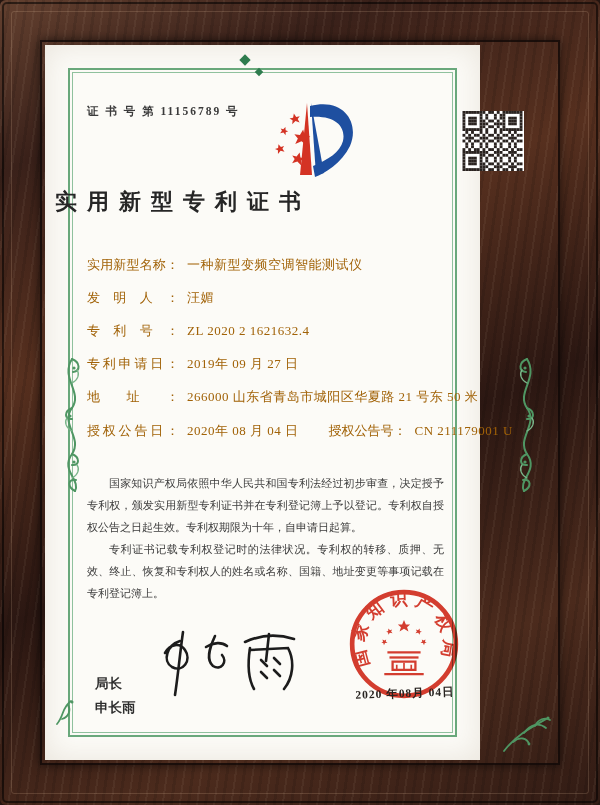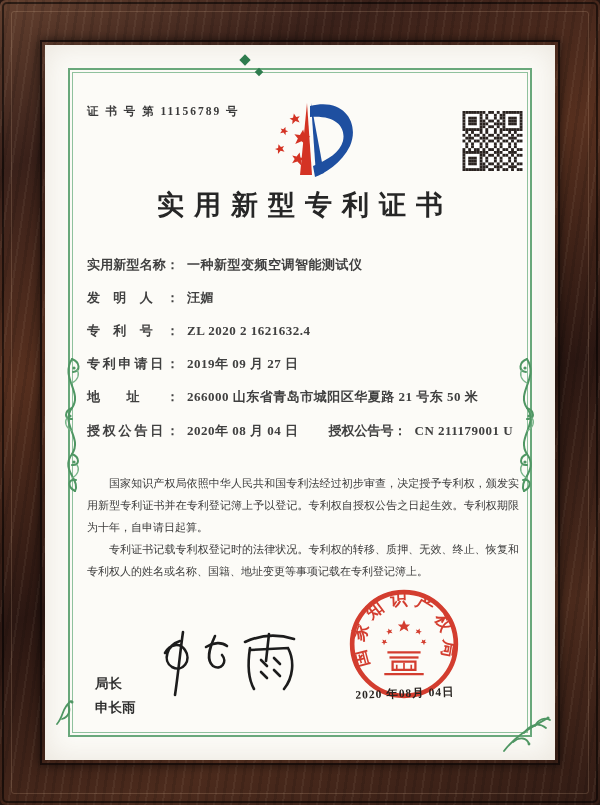--- a/index.html
+++ b/index.html
@@ -7,33 +7,33 @@
        font-family:"Liberation Serif","DejaVu Serif",serif;}
   
   .frame{position:absolute;inset:0;border-radius:6px;
     background:linear-gradient(155deg,#63402f 0%,#3a211a 16%,#57301f 36%,#2b1712 58%,#4c2b1d 80%,#311b14 100%);}
   .frame .grain{position:absolute;inset:0;border-radius:6px;
     background:repeating-linear-gradient(98deg,rgba(255,230,200,.05) 0 2px,transparent 2px 8px,rgba(0,0,0,.10) 8px 11px,transparent 11px 17px);}
   .frame .edge-outer{position:absolute;inset:2px;border:2px solid rgba(0,0,0,.55);border-radius:5px;}
   .frame .edge-inner{position:absolute;inset:11px;border:1px solid rgba(255,215,180,.16);border-radius:3px;}
   .frame .lip{position:absolute;inset:40px;border:2px solid rgba(15,8,6,.8);box-shadow:0 0 10px rgba(0,0,0,.6);}
   
-  .paper{position:absolute;left:45px;top:45px;width:510px;height:715px;background:#fcfbf7;
+  .paper{position:absolute;left:45px;top:45px;width:435px;height:715px;background:#fcfbf7;
     box-shadow:inset 0 0 30px rgba(130,100,70,.15);}
   .green-border{position:absolute;inset:23px;border:2px solid #69a87b;}
   .green-border .inner-line{position:absolute;inset:2px;border:1px solid #8fc19d;}
   
   .cert-no{position:absolute;left:42px;top:59px;font-size:11.5px;letter-spacing:2px;color:#3b3b3b;font-weight:600;}
   .logo{position:absolute;left:213px;top:54px;width:96px;height:82px;}
   .qr{position:absolute;left:416px;top:66px;width:63px;height:60px;background:#fff;}
-  .title{position:absolute;left:0;top:142px;width:100%;text-align:center;font-size:27px;font-weight:700;
+  .title{position:absolute;left:0;top:142px;width:100%;font-size:22px;font-weight:700;
     letter-spacing:10px;color:#262626;text-indent:10px;}
   
   .fields{position:absolute;left:42px;top:211px;right:36px;}
-  .field-row{display:flex;align-items:baseline;height:20px;margin-bottom:13px;font-size:13px;color:#404040;font-weight:700;}
+  .field-row{display:flex;align-items:baseline;height:20px;margin-bottom:13px;font-size:13px;color:#a16207;font-weight:400;}
   .flabel{display:inline-block;width:92px;text-align:justify;text-align-last:justify;flex:0 0 92px;}
   .fvalue{margin-left:8px;letter-spacing:.5px;white-space:nowrap;}
   .double .pair{display:flex;align-items:baseline;}
   .double{display:flex;align-items:center;}
   .double .pair2{margin-left:30px;}
   .double .pair2 .flabel{width:78px;flex:0 0 78px;}
   
   .legal{position:absolute;left:42px;right:36px;top:427px;font-size:11px;line-height:22px;color:#3c3c3c;
     text-align:justify;font-weight:500;}
   .legal p{margin:0;text-indent:2em;}

